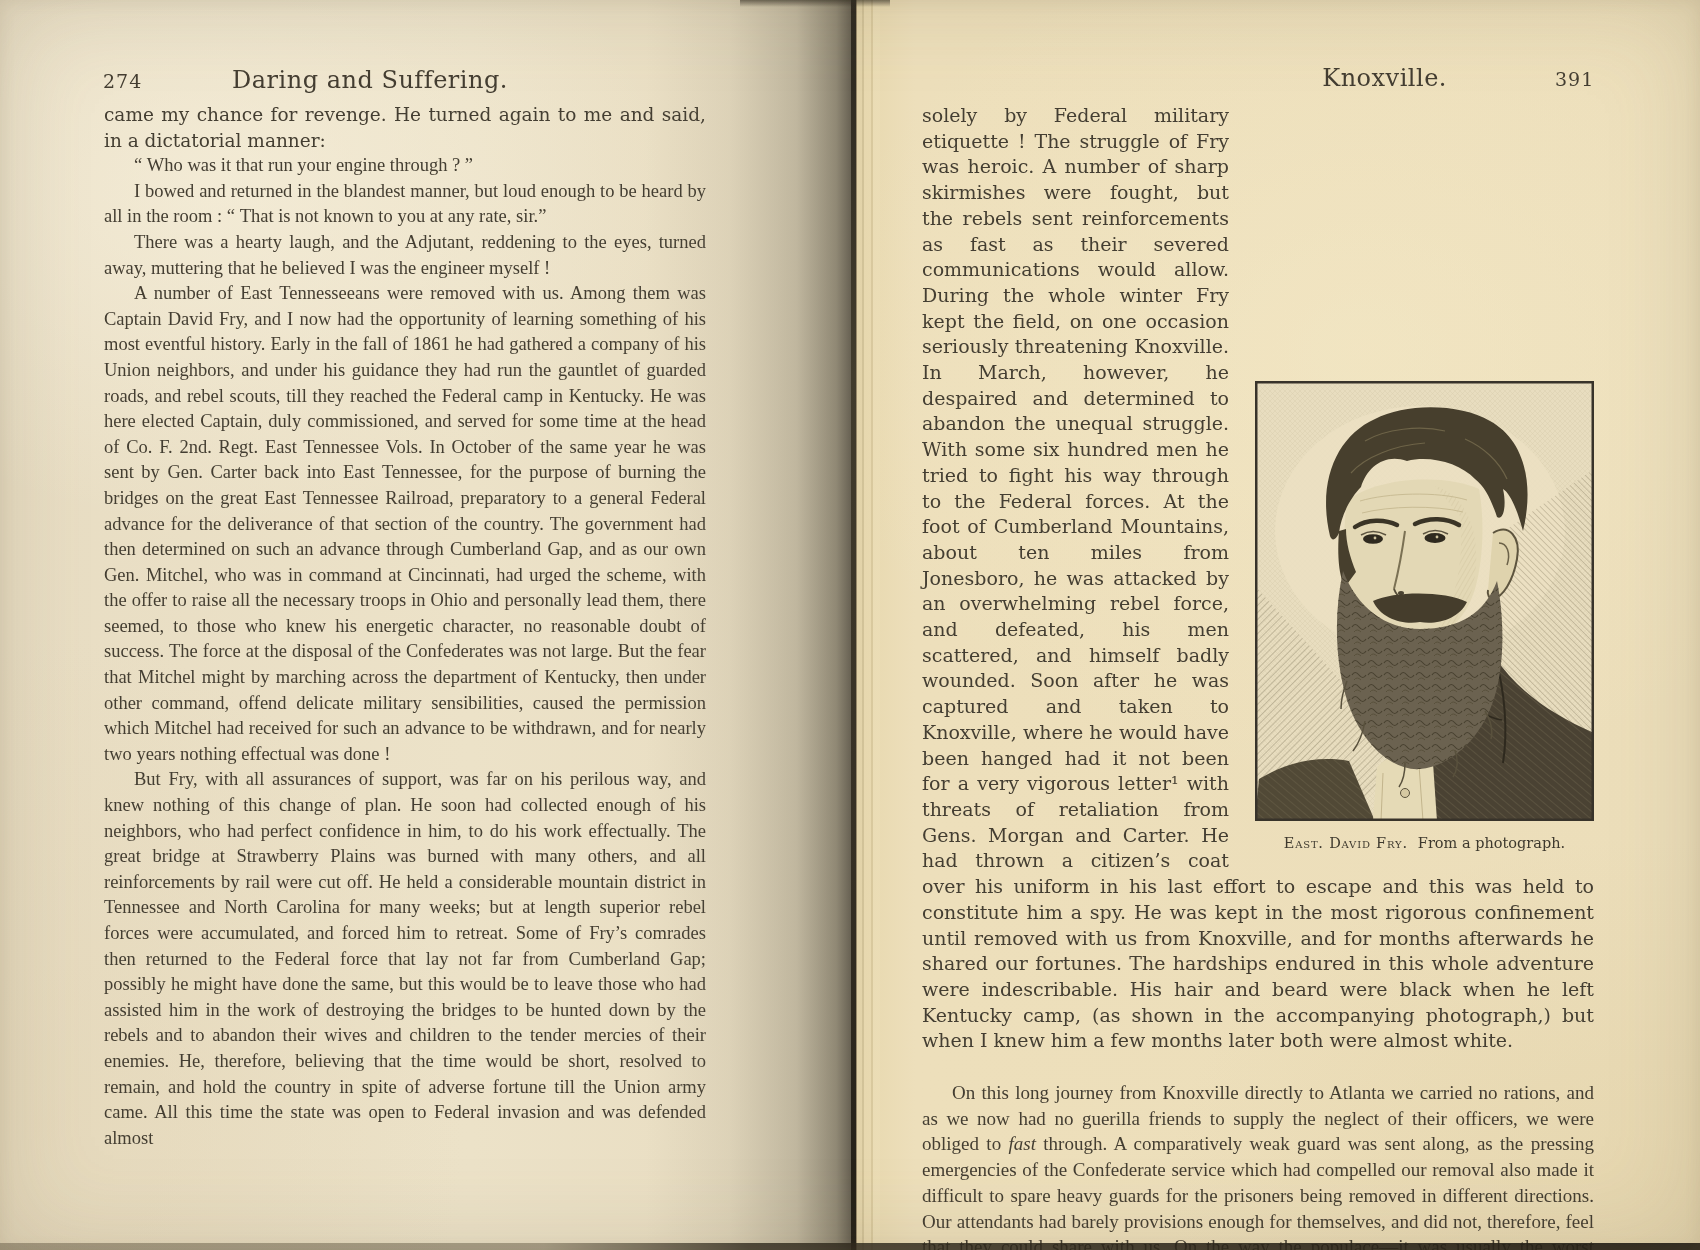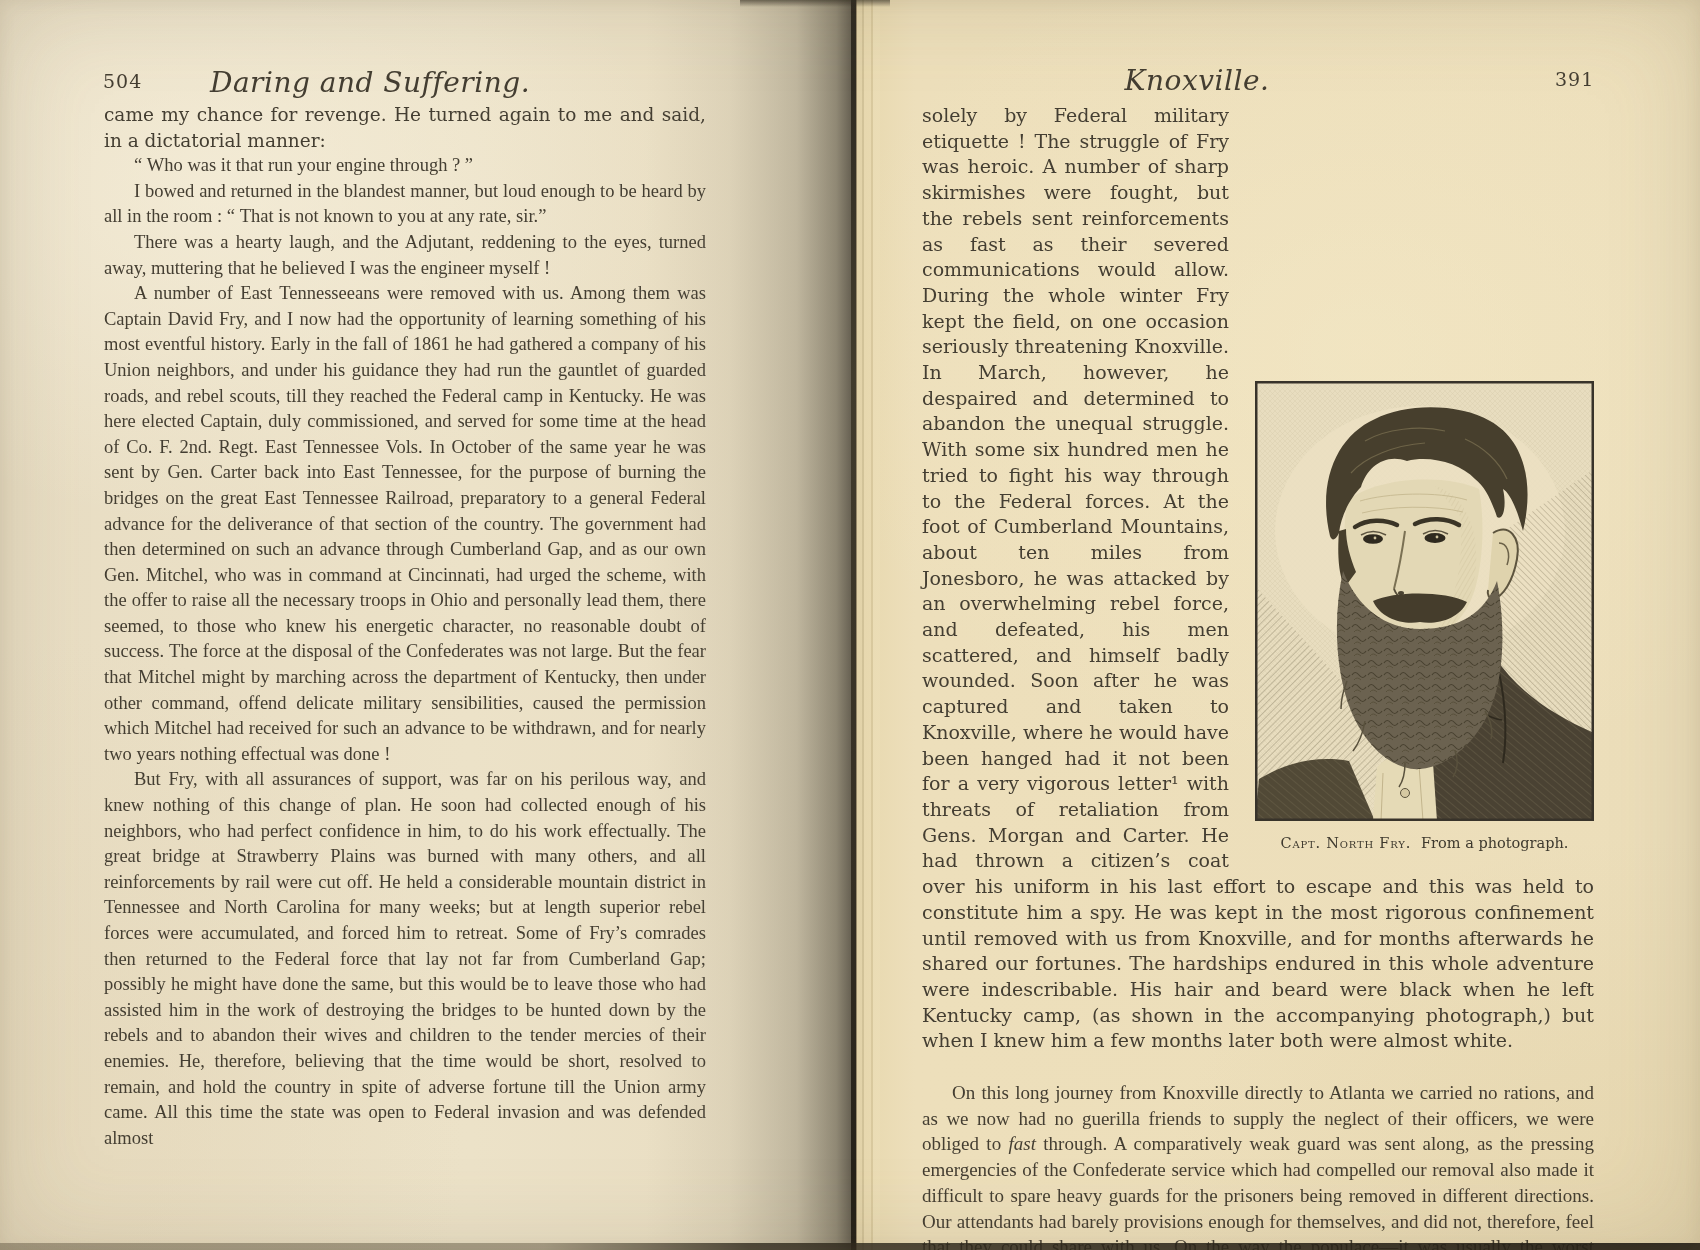--- a/index.html
+++ b/index.html
@@ -25,24 +25,24 @@
     background:linear-gradient(to right,#8d7f61 0 1px,#e3d4aa 1px 6px,#cfc096 6px 8px,
       #e8d9b0 8px 15px,#d6c69b 15px 17px,#ebddb6 17px 24px,rgba(235,221,182,0) 24px 30px);}
   .gutter-top{position:absolute;left:740px;top:0;width:150px;height:7px;z-index:5;
     background:linear-gradient(to bottom, rgba(40,36,28,0.6), rgba(40,36,28,0));}
   .bottom-edge{position:absolute;left:0;bottom:0;width:100%;height:7px;z-index:5;
     background:linear-gradient(to right, rgba(88,79,60,0.45) 0 32%, rgba(42,37,27,0.8) 44%, rgba(28,24,18,0.92) 100%);}
   .vignette{position:absolute;inset:0;z-index:6;pointer-events:none;
     box-shadow:inset 0 0 95px rgba(112,97,66,0.20), inset 0 0 16px rgba(112,97,66,0.12);}
 
   .pagenum{position:absolute;font-size:19px;letter-spacing:1px;}
-  .running-head{position:absolute;font-style:italic;font-size:28px;text-align:center;letter-spacing:0.5px;}
+  .running-head{position:absolute;font-size:24px;text-align:center;letter-spacing:0.5px;}
   .page.left .pagenum{left:103px;top:70px;}
   .page.left .running-head{left:70px;top:66px;width:600px;}
-  .page.right .running-head{left:92px;top:64px;width:500px;}
+  .page.right .running-head{left:92px;top:64px;width:500px;text-align:right;}
   .page.right .pagenum{left:700px;top:68px;}
 
   .text-block{position:absolute;}
   .page.left .text-block{left:104px;top:102px;width:602px;font-size:18.5px;line-height:25.6px;}
   .page.right .text-block{left:67px;top:103px;width:672px;font-size:19px;line-height:25.7px;}
 
   .para{margin:0;text-align:justify;}
   .para.indent{text-indent:30px;font-family:Liberation Serif, serif;}
   .para.clear{clear:both;margin-top:26px;}
 
@@ -52,21 +52,21 @@
   figcaption{margin-top:10px;text-align:center;font-size:14.5px;white-space:nowrap;color:#3e392e;}
   .cap-title{font-variant:small-caps;letter-spacing:0.8px;}
   .cap-source{margin-left:10px;}
 </style>
 </head>
 <body>
 
 <div class="scan">
 
   <div class="page left">
-    <div class="pagenum">504</div>
+    <div class="pagenum">274</div>
     <div class="running-head">Daring and Suffering.</div>
     <div class="text-block">
         <p class="para"><span>came my chance for revenge.  He turned again to me and said, in a dictatorial manner:</span></p>
         <p class="para indent"><span>“&nbsp;Who was it that run your engine through&nbsp;?&nbsp;”</span></p>
         <p class="para indent"><span>I bowed and returned in the blandest manner, but loud enough to be heard by all in the room&nbsp;:  “&nbsp;That is not known to you at any rate, sir.”</span></p>
         <p class="para indent"><span>There was a hearty laugh, and the Adjutant, reddening to the eyes, turned away, muttering that he believed I was the engineer myself&nbsp;!</span></p>
         <p class="para indent"><span>A number of East Tennesseeans were removed with us.  Among them was Captain David Fry, and I now had the opportunity of learning something of his most eventful history.  Early in the fall of 1861 he had gathered a company of his Union neighbors, and under his guidance they had run the gauntlet of guarded roads, and rebel scouts, till they reached the Federal camp in Kentucky.  He was here elected Captain, duly commissioned, and served for some time at the head of Co. F. 2nd. Regt. East Tennessee Vols.  In October of the same year he was sent by Gen. Carter back into East Tennessee, for the purpose of burning the bridges on the great East Tennessee Railroad, preparatory to a general Federal advance for the deliverance of that section of the country.  The government had then determined on such an advance through Cumberland Gap, and as our own Gen. Mitchel, who was in command at Cincinnati, had urged the scheme, with the offer to raise all the necessary troops in Ohio and personally lead them, there seemed, to those who knew his energetic character, no reasonable doubt of success.  The force at the disposal of the Confederates was not large.  But the fear that Mitchel might by marching across the department of Kentucky, then under other command, offend delicate military sensibilities, caused the permission which Mitchel had received for such an advance to be withdrawn, and for nearly two years nothing effectual was done&nbsp;!</span></p>
         <p class="para indent"><span>But Fry, with all assurances of support, was far on his perilous way, and knew nothing of this change of plan.  He soon had collected enough of his neighbors, who had perfect confidence in him, to do his work effectually.  The great bridge at Strawberry Plains was burned with many others, and all reinforcements by rail were cut off.  He held a considerable mountain district in Tennessee and North Carolina for many weeks; but at length superior rebel forces were accumulated, and forced him to retreat.  Some of Fry’s comrades then returned to the Federal force that lay not far from Cumberland Gap; possibly he might have done the same, but this would be to leave those who had assisted him in the work of destroying the bridges to be hunted down by the rebels and to abandon their wives and children to the tender mercies of their enemies.  He, therefore, believing that the time would be short, resolved to remain, and hold the country in spite of adverse fortune till the Union army came.  All this time the state was open to Federal invasion and was defended almost</span></p>
       </div>
   </div>
@@ -143,21 +143,21 @@
             <path d="M88,190 C78,235 80,290 96,330 C112,368 140,390 165,388 C192,386 222,362 236,326 C250,292 250,240 242,200 C230,232 205,248 165,248 C130,248 102,226 88,190 Z" fill="#6b6250"></path>
             <path d="M88,190 C78,235 80,290 96,330 C112,368 140,390 165,388 C192,386 222,362 236,326 C250,292 250,240 242,200 C230,232 205,248 165,248 C130,248 102,226 88,190 Z" fill="url(#curl)" opacity="0.9"></path>
             <path d="M110,340 C108,352 104,362 98,370 M150,382 C150,392 148,400 144,406 M200,370 C204,380 202,390 198,396 M230,330 C236,340 238,350 236,358 M92,300 C88,310 86,320 86,328" stroke="#59513d" stroke-width="1.5" fill="none"></path>
 
             <path d="M118,220 C140,210 190,210 212,221 C204,238 182,244 165,241 C148,244 126,238 118,220 Z" fill="#453d2c"></path>
 
             <rect x="1.25" y="1.25" width="336.5" height="437.5" fill="none" stroke="#38332a" stroke-width="2.5"></rect>
           </svg>
         </div>
         <figcaption>
-          <span class="cap-title">Capt. North Fry.</span><span class="cap-source">From a photograph.</span>
+          <span class="cap-title">East. David Fry.</span><span class="cap-source">From a photograph.</span>
         </figcaption>
       </figure>
 
       <div>
           <p class="para"><span>solely by Federal military etiquette&nbsp;!  The struggle of Fry was heroic. A number of sharp skirmishes were fought, but the rebels sent reinforcements as fast as their severed communications would allow.  During the whole winter Fry kept the field, on one occasion seriously threatening Knoxville.  In March, however, he despaired and determined to abandon the unequal struggle.  With some six hundred men he tried to fight his way through to the Federal forces.  At the foot of Cumberland Mountains, about ten miles from Jonesboro, he was attacked by an overwhelming rebel force, and defeated, his men scattered, and himself badly wounded.  Soon after he was captured and taken to Knoxville, where he would have been hanged had it not been for a very vigorous letter¹ with threats of retaliation from Gens. Morgan and Carter.  He had thrown a citizen’s coat over his uniform in his last effort to escape and this was held to constitute him a spy.  He was kept in the most rigorous confinement until removed with us from Knoxville, and for months afterwards he shared our fortunes.  The hardships endured in this whole adventure were indescribable.  His hair and beard were black when he left Kentucky camp, (as shown in the accompanying photograph,) but when I knew him a few months later both were almost white.</span></p>
           <p class="para indent clear"><span>On this long journey from Knoxville directly to Atlanta we carried no rations, and as we now had no guerilla friends to supply the neglect of their officers, we were obliged to </span><i>fast</i><span> through.  A comparatively weak guard was sent along, as the pressing emergencies of the Confederate service which had compelled our removal also made it difficult to spare heavy guards for the prisoners being removed in different directions.  Our attendants had barely provisions enough for themselves, and did not, therefore, feel that they could share with us.  On the way the populace—it was usually the worst elements of the towns that would thus gather</span></p>
         </div>
 
     </div>
   </div>

